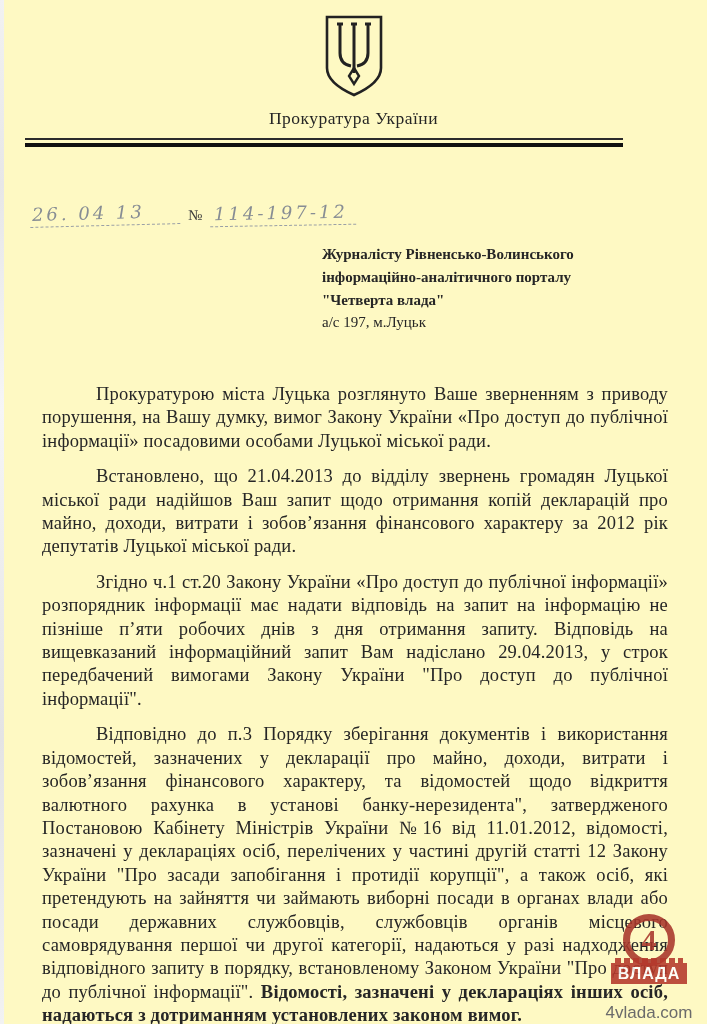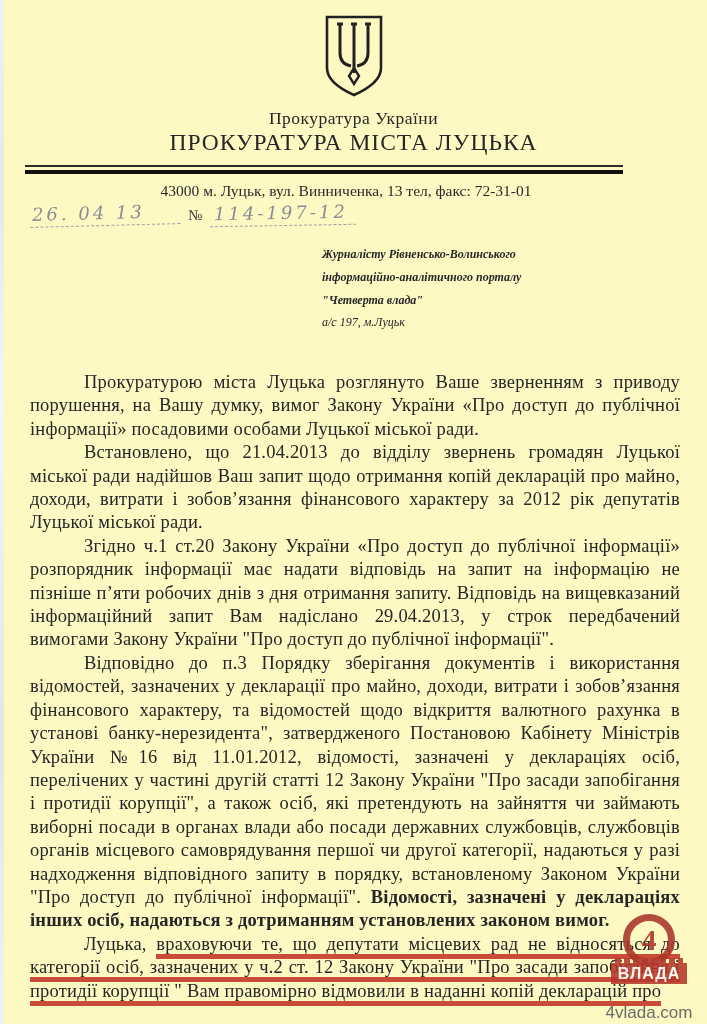--- a/index.html
+++ b/index.html
@@ -26,28 +26,28 @@
   .hand {
     font-family:"DejaVu Serif",serif; font-style:italic; font-size:18px;
     color:#878d94; letter-spacing:3px; white-space:nowrap;
   }
   .hand-date { display:inline-block; transform:rotate(-1.5deg); padding:0 10px 2px 2px;
     border-bottom:1.5px dashed #9aa0a6; min-width:138px; }
   .numero { font-size:15px; color:#3a3a3a; padding-bottom:2px; }
   .hand-num { display:inline-block; transform:rotate(-1deg); padding:0 8px 2px 4px;
     border-bottom:1.5px dashed #9aa0a6; min-width:125px; }
   
-  .recipient { position:absolute; left:322px; top:243px; font-size:12px; line-height:22.8px;font-style:italic; }
+  .recipient { position:absolute; left:322px; top:243px; font-size:15px; line-height:22.8px; }
   .recipient .b { font-weight:bold; }
   
   .body {
     position:absolute; left:30px; top:371px; width:650px;
     font-size:18.5px; line-height:23.4px; text-align:justify; letter-spacing:0.2px;
   }
-  .para { margin:0; text-indent:54px; }
+  .para { margin:12px; text-indent:54px; }
   .seg-normal { }
   .seg-bold { font-weight:bold; }
   .seg-red-underline { border-bottom:5px solid rgba(193,46,32,0.85); }
   
   .watermark { position:absolute; right:5px; bottom:1px; width:106px; text-align:center; }
   .wm-circle {
     width:38px; height:38px; border:7px solid #a8362b; border-radius:50%;
     margin:0 auto; display:flex; align-items:center; justify-content:center;
     font-size:30px; font-weight:bold; color:#a8362b; opacity:0.88;
     font-family:"Liberation Serif",serif;
@@ -72,23 +72,21 @@
   <div class="emblem-wrap">
     <svg width="78" height="88" viewBox="0 0 78 88" aria-hidden="true">
       <path d="M12 4 H66 V55 Q66 70 39 82 Q12 70 12 55 Z" fill="none" stroke="#222" stroke-width="2.6"></path>
       <path d="M36 11 H42 M39 11 V60" stroke="#222" stroke-width="3" fill="none"></path>
       <path d="M22 11 H28 M25 11 V40 Q25 51 36 53" stroke="#222" stroke-width="3" fill="none"></path>
       <path d="M50 11 H56 M53 11 V40 Q53 51 42 53" stroke="#222" stroke-width="3" fill="none"></path>
       <path d="M39 55 L44 63 L39 71 L34 63 Z" fill="none" stroke="#222" stroke-width="2.4"></path>
     </svg>
   </div>
   <div class="org-parent">Прокуратура України</div>
-  <div class="title">ПРОКУРАТУРА МІСТА ЛУЦЬКА</div>
   <div class="rule"></div>
-  <div class="address">43000 м. Луцьк, вул.  Винниченка, 13 тел, факс: 72-31-01</div>
 
   <div class="refline">
     <span class="hand hand-date">26. 04 13</span>
     <span class="numero">№</span>
     <span class="hand hand-num">114-197-12</span>
   </div>
 
   <div class="recipient">
     <div class="b">Журналісту Рівненсько-Волинського</div>
     <div class="b">інформаційно-аналітичного порталу</div>

